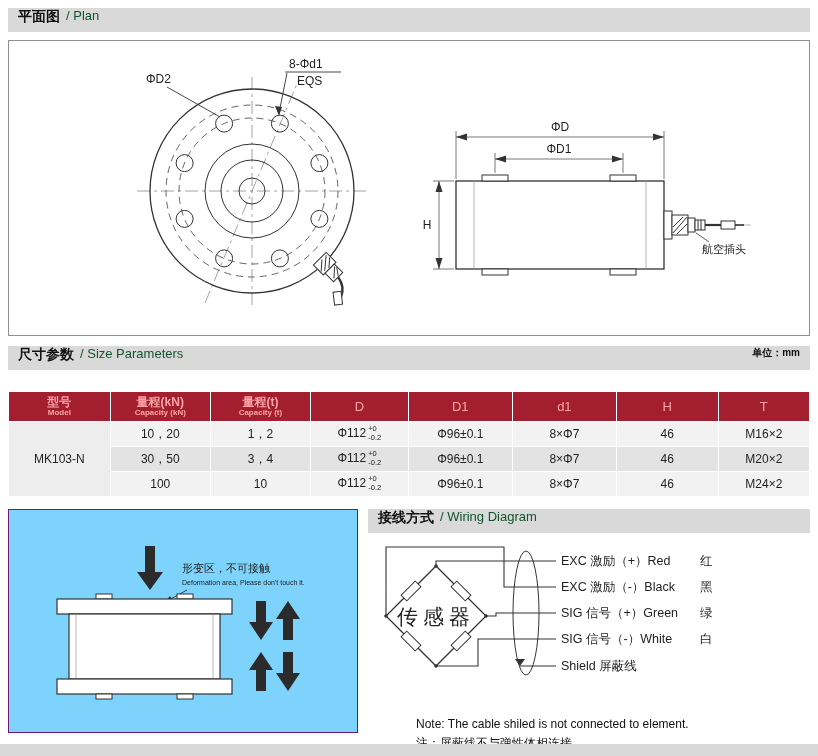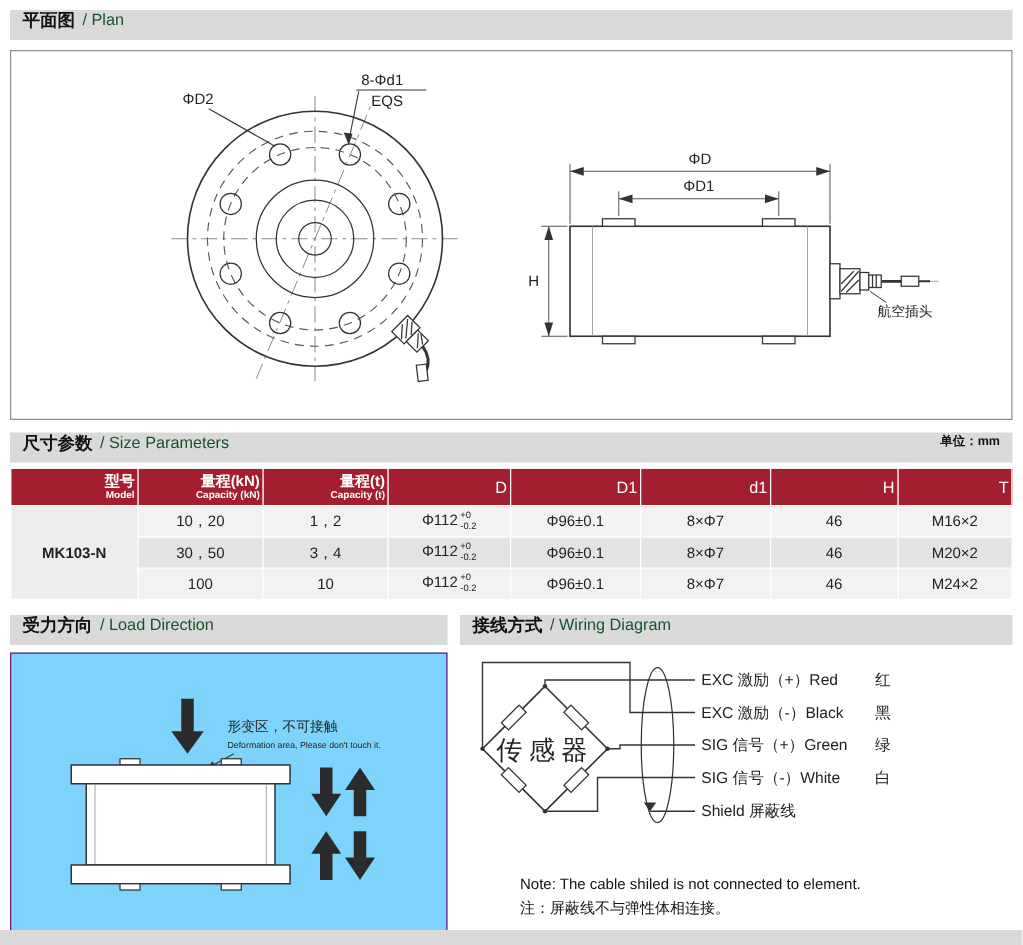--- a/index.html
+++ b/index.html
@@ -12,37 +12,37 @@
   .section-bar {
     height:24px; background:#d9d9d9; display:flex; align-items:flex-start;
     padding:0 10px; margin-bottom:8px;
   }
   .bar-zh { font-size:14px; font-weight:bold; color:#111; margin-right:6px; }
   .bar-en { font-size:13px; color:#14532d; }
   .bar-unit { margin-left:auto; font-size:10px; font-weight:bold; color:#111; }
   .plan-box {
     border:1px solid #8f8f8f; height:296px; margin-bottom:10px; background:#fff;
   }
-  .size-bar { margin-bottom:4px; }
+  .size-bar { margin-bottom:21px; }
   table.spec {
     width:100%; border-collapse:collapse; table-layout:fixed;
   }
   table.spec th, table.spec td {
     border:1.5px solid #ffffff; text-align:center; vertical-align:middle;
   }
   table.spec thead th {
-    background:#a31f30; color:#ffffff; padding:3px 2px; height:30px;text-align:right;
+    background:#a31f30; color:#fca5a5; padding:3px 2px; height:30px;
   }
   .th-zh { display:block; font-size:12px; font-weight:bold; line-height:1.1; }
   .th-en { display:block; font-size:8px; font-weight:bold; line-height:1.1; }
   .th-dim { font-size:13px; font-weight:normal; }
   table.spec td { font-size:12px; height:25px; color:#222; }
   tr.r0 td { background:#f2f2f2; }
   tr.r1 td { background:#e3e3e3; }
-  td.model-cell { background:#ededed !important; font-weight:bold; font-size:13px; color:#000; }
+  td.model-cell { background:#ededed !important; font-weight:normal; font-size:13px; color:#000; }
   .tol {
     display:inline-flex; flex-direction:column; font-size:7.5px; line-height:1.15;
     vertical-align:middle; margin-left:2px; text-align:left; color:#222;
   }
   .bottom-row { display:flex; gap:10px; margin-top:12px; }
   .col-left { width:350px; }
   .col-right { flex:1; }
   .load-box { border:1px solid #701a75; height:224px; background:#7dd3fc; }
   .wiring-notes { margin-top:6px; padding-left:48px; font-size:12px; line-height:1.6; color:#111; }
   .footer-strip {
@@ -248,24 +248,20 @@
         <td>8×Φ7</td>
         <td>46</td>
         <td>M24×2</td>
       </tr>
     </tbody>
   </table>
 
   <div class="bottom-row">
 
     <div class="col-left">
-      <div class="section-bar" style="margin-bottom:6px;">
-        <span class="bar-zh">受力方向</span>
-        <span class="bar-en">/ Load Direction</span>
-      </div>
       <div class="load-box">
         <svg width="348" height="222" viewBox="0 0 348 222">
 
           <path d="M136 36 h10 v26 h8 l-13 18 l-13 -18 h8 z" fill="#2b2b2b"></path>
 
           <text x="173" y="62" font-size="11" fill="#111">形变区，不可接触</text>
           <text x="173" y="75" font-size="7" fill="#555">Deformation area, Please don't touch it.</text>
           <line x1="178" y1="80" x2="158" y2="91" stroke="#333" stroke-width="0.9"></line>
           <polygon points="155,93 164,91 161,86" fill="#333"></polygon>
 

